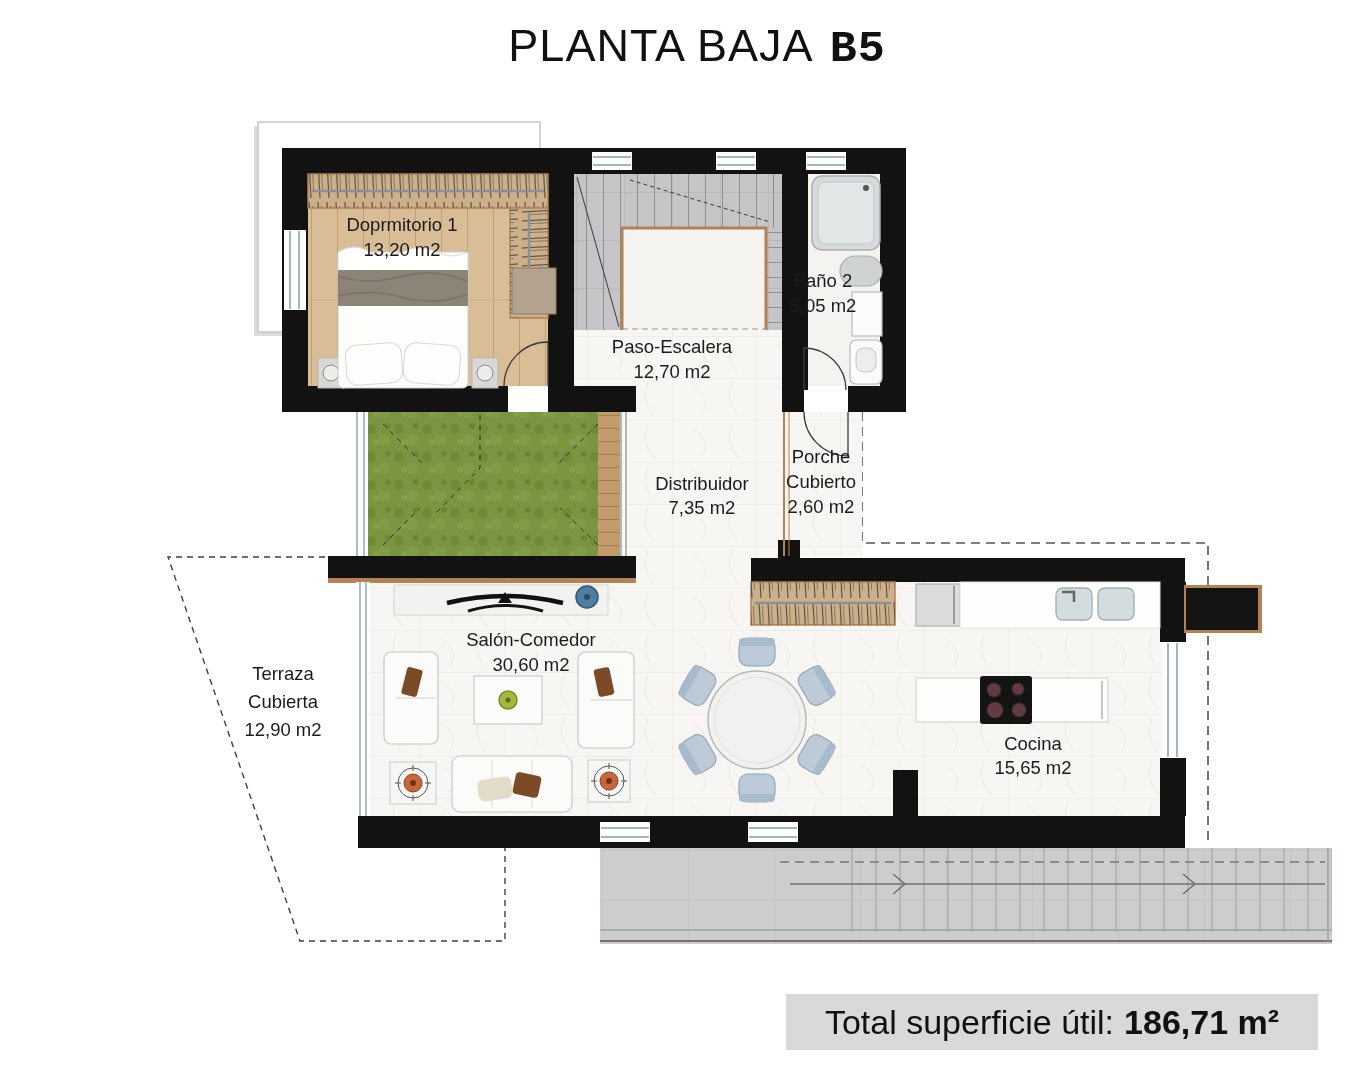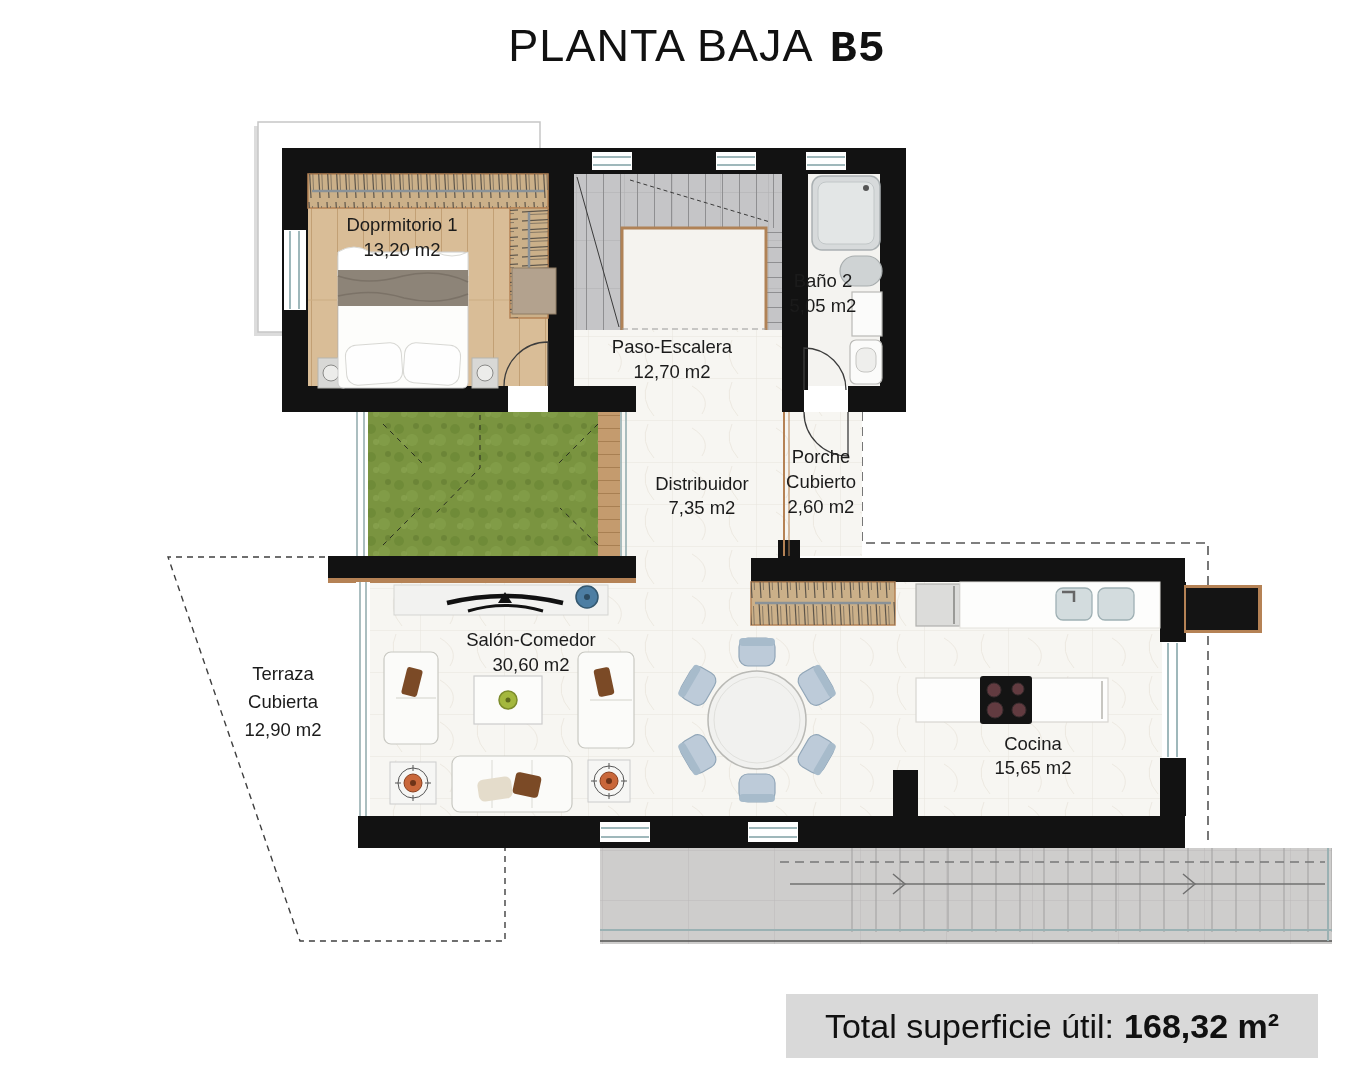--- a/index.html
+++ b/index.html
@@ -3,21 +3,21 @@
 <meta charset="utf-8">
 <style>
   html,body{margin:0;padding:0;background:#ffffff;}
   #page{position:relative;width:1362px;height:1080px;background:#fff;overflow:hidden;
         font-family:"Liberation Sans", sans-serif;color:#1b1b1b;}
   #plan-title{position:absolute;top:20px;left:32px;right:0;text-align:center;
         font-size:45px;font-weight:400;letter-spacing:1px;color:#111;}
   #plan-title .unit{font-weight:700;margin-left:16px;font-family:Liberation Mono, monospace;}
   #plan-svg{position:absolute;left:0;top:0;}
   #plan-svg text{font-family:"Liberation Sans", sans-serif;fill:#1b1b1b;font-size:18.5px;}
-  #footer-bar{position:absolute;left:786px;top:994px;width:532px;height:64px;background:#d9d9d9;
+  #footer-bar{position:absolute;left:786px;top:994px;width:532px;height:56px;background:#d9d9d9;
         display:flex;align-items:center;justify-content:center;font-size:34px;color:#111;white-space:pre;}
   #footer-bar .value{font-weight:700;margin-left:10px;}
 </style>
 </head>
 <body>
 
 <div id="page">
 
   <div id="plan-title"><span>PLANTA BAJA</span><span class="unit">B5</span></div>
 
@@ -356,15 +356,15 @@
         <circle cx="994" cy="690" r="7" fill="#623b40" stroke="#3a2c2e" stroke-width="1"></circle>
         <circle cx="1018" cy="689" r="6" fill="#623b40" stroke="#3a2c2e" stroke-width="1"></circle>
         <circle cx="995" cy="710" r="8" fill="#623b40" stroke="#3a2c2e" stroke-width="1"></circle>
         <circle cx="1019" cy="710" r="7" fill="#623b40" stroke="#3a2c2e" stroke-width="1"></circle>
       </g>
       <text x="1033" y="750" text-anchor="middle">Cocina</text>
       <text x="1033" y="774" text-anchor="middle">15,65 m2</text>
     </g>
   </svg>
 
-  <div id="footer-bar"><span>Total superficie útil:</span><span class="value">168,32 m²</span></div>
+  <div id="footer-bar"><span>Total superficie útil:</span><span class="value">186,71 m²</span></div>
 
 </div>
 
 </body></html>

